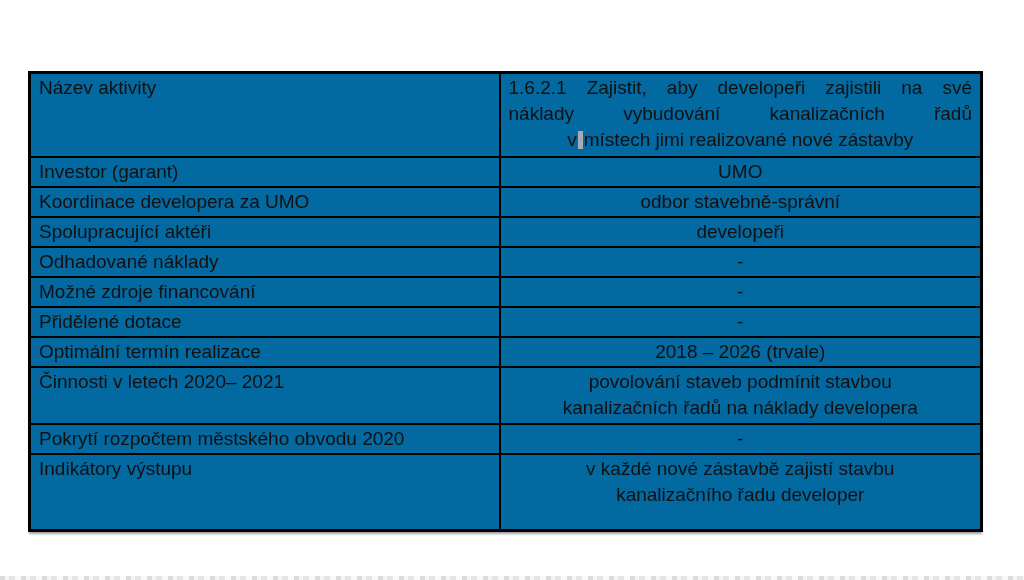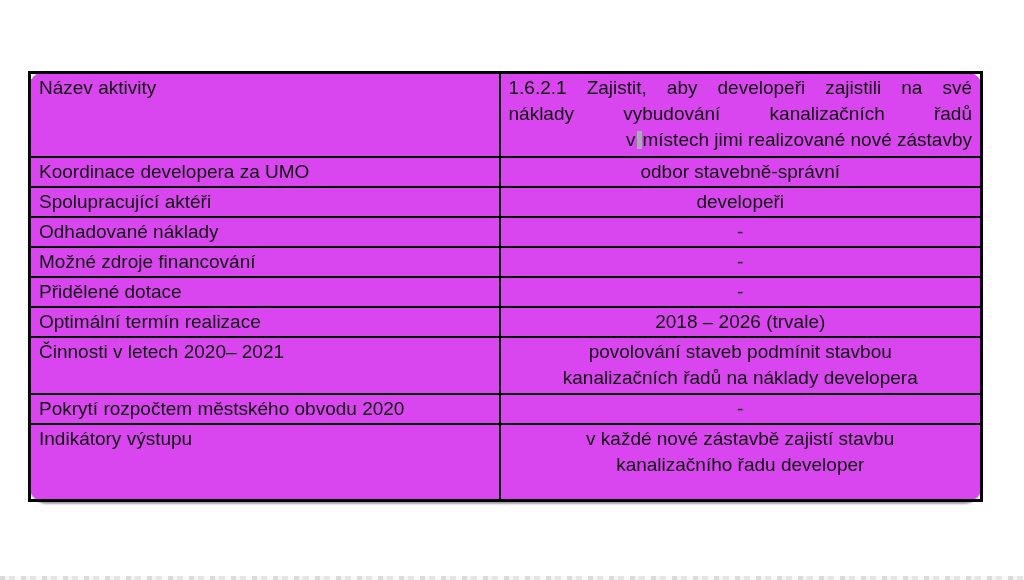--- a/index.html
+++ b/index.html
@@ -27,23 +27,22 @@
   .fmark {
     display: inline-block; width: 5px; height: 18px;
     background: #a6acb2; vertical-align: -3px; margin: 0 1px;
   }
 
   
   table.activity {
     position: absolute; left: 28px; top: 71px;
     width: 952px; table-layout: fixed;
     border-collapse: collapse;
-    background: #d946ef;
+    background: #0369a1;
     box-shadow: 0 3px 2px -1px rgba(110,110,110,.65);
-    border-radius: 19px;
   }
   table.activity td {
     border: 2px solid #000;
     vertical-align: top;
     font-size: 19px; line-height: 26px;
     color: #111;
     padding: 1px 8px;
   }
   table.activity { border: 3px solid #000; }
   col.c-label { width: 470px; }
@@ -52,21 +51,21 @@
   td.label-cell { text-align: left; padding-left: 9px; }
   td.value-cell { text-align: center; }
 
   tr.r-name td { height: 84px; }
   tr.r-single td { height: 28px; }
   tr.r-two td { height: 57px; }
   tr.r-last td { height: 77px; }
 
   .bold { font-weight: 400; }
   .jline { display: block; text-align: justify; text-align-last: justify; }
-  .lastline { display: block; text-align: right; }
+  .lastline { display: block; text-align: center; }
   .cline { display: block; text-align: center; }
 
   
   .bottom-artifact {
     position: absolute; left: 0; bottom: 0; width: 1024px; height: 4px;
     background: repeating-linear-gradient(90deg,
       #cfcfcf 0 5px, #f2f2f2 5px 9px, #dcdcdc 9px 15px, #f7f7f7 15px 21px);
     opacity: .75;
   }
 </style>
@@ -89,20 +88,24 @@
       <tr class="r-name">
         <td class="label-cell"><span>Název aktivity</span></td>
         <td class="value-cell bold">
           <span class="jline">1.6.2.1 Zajistit, aby developeři zajistili na své</span>
           <span class="jline">náklady vybudování kanalizačních řadů</span>
           <span class="lastline"><span>v</span><span class="fmark"></span><span>místech jimi realizované nové zástavby</span></span>
         </td>
       </tr>
 
 
+      <tr class="r-single">
+        <td class="label-cell"><span>Investor (garant)</span></td>
+        <td class="value-cell"><span>UMO</span></td>
+      </tr>
 
       <tr class="r-single">
         <td class="label-cell"><span>Koordinace developera za UMO</span></td>
         <td class="value-cell"><span>odbor stavebně-správní</span></td>
       </tr>
 
       <tr class="r-single">
         <td class="label-cell"><span>Spolupracující aktéři</span></td>
         <td class="value-cell"><span>developeři</span></td>
       </tr>

